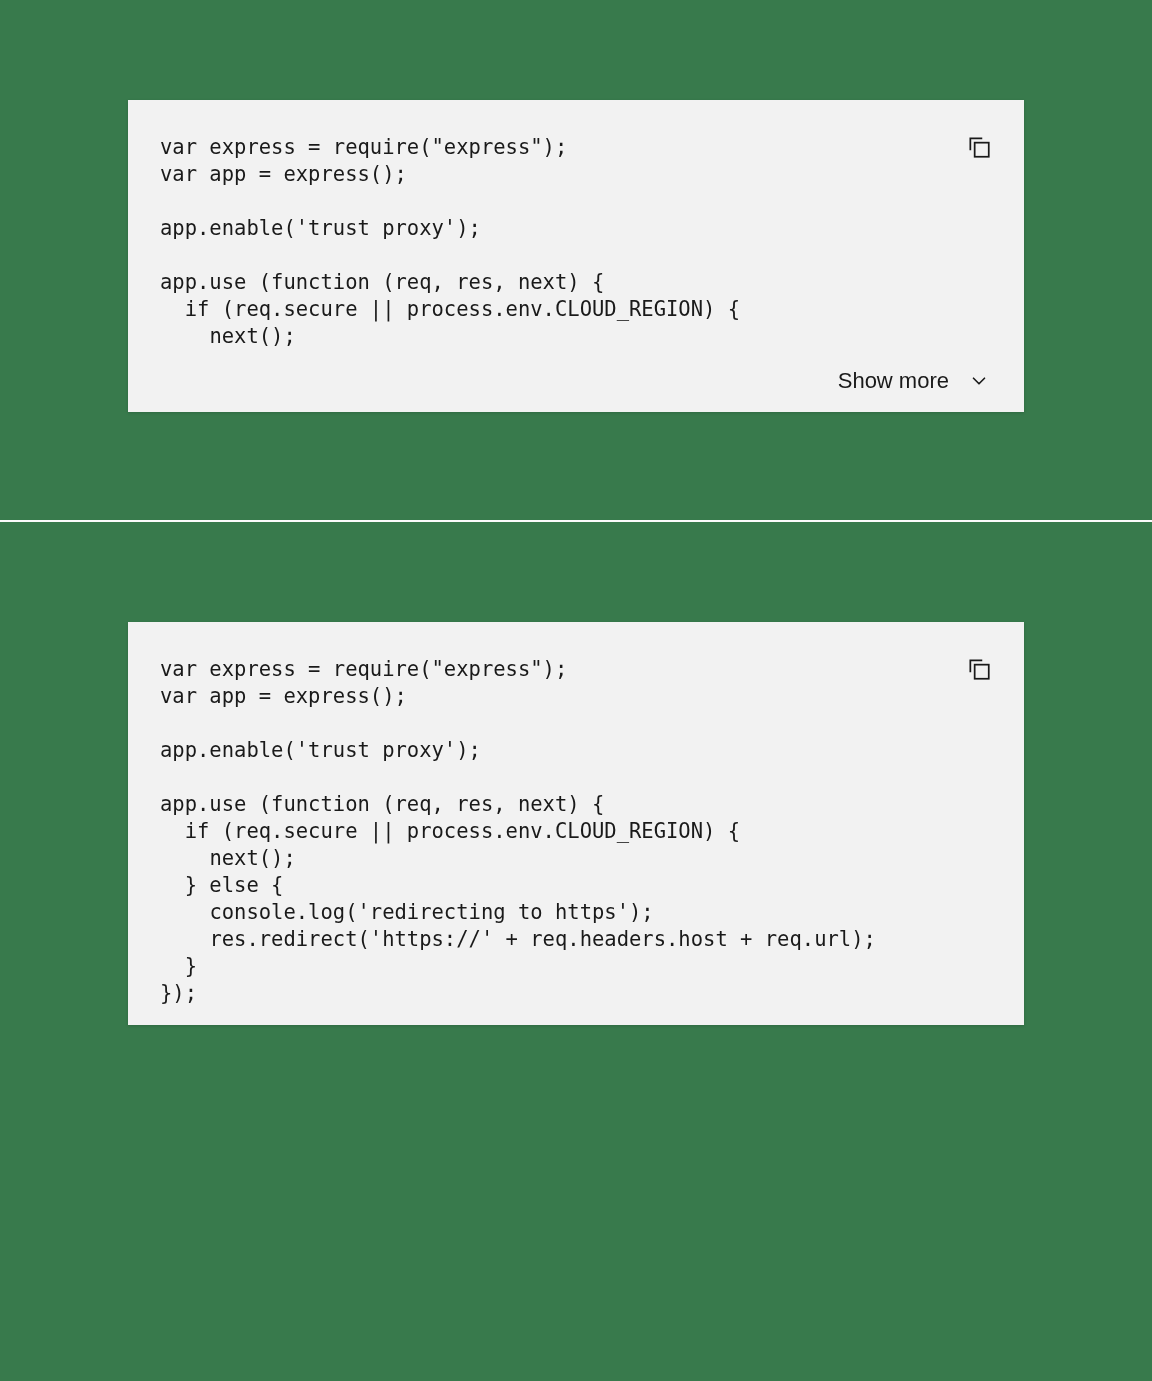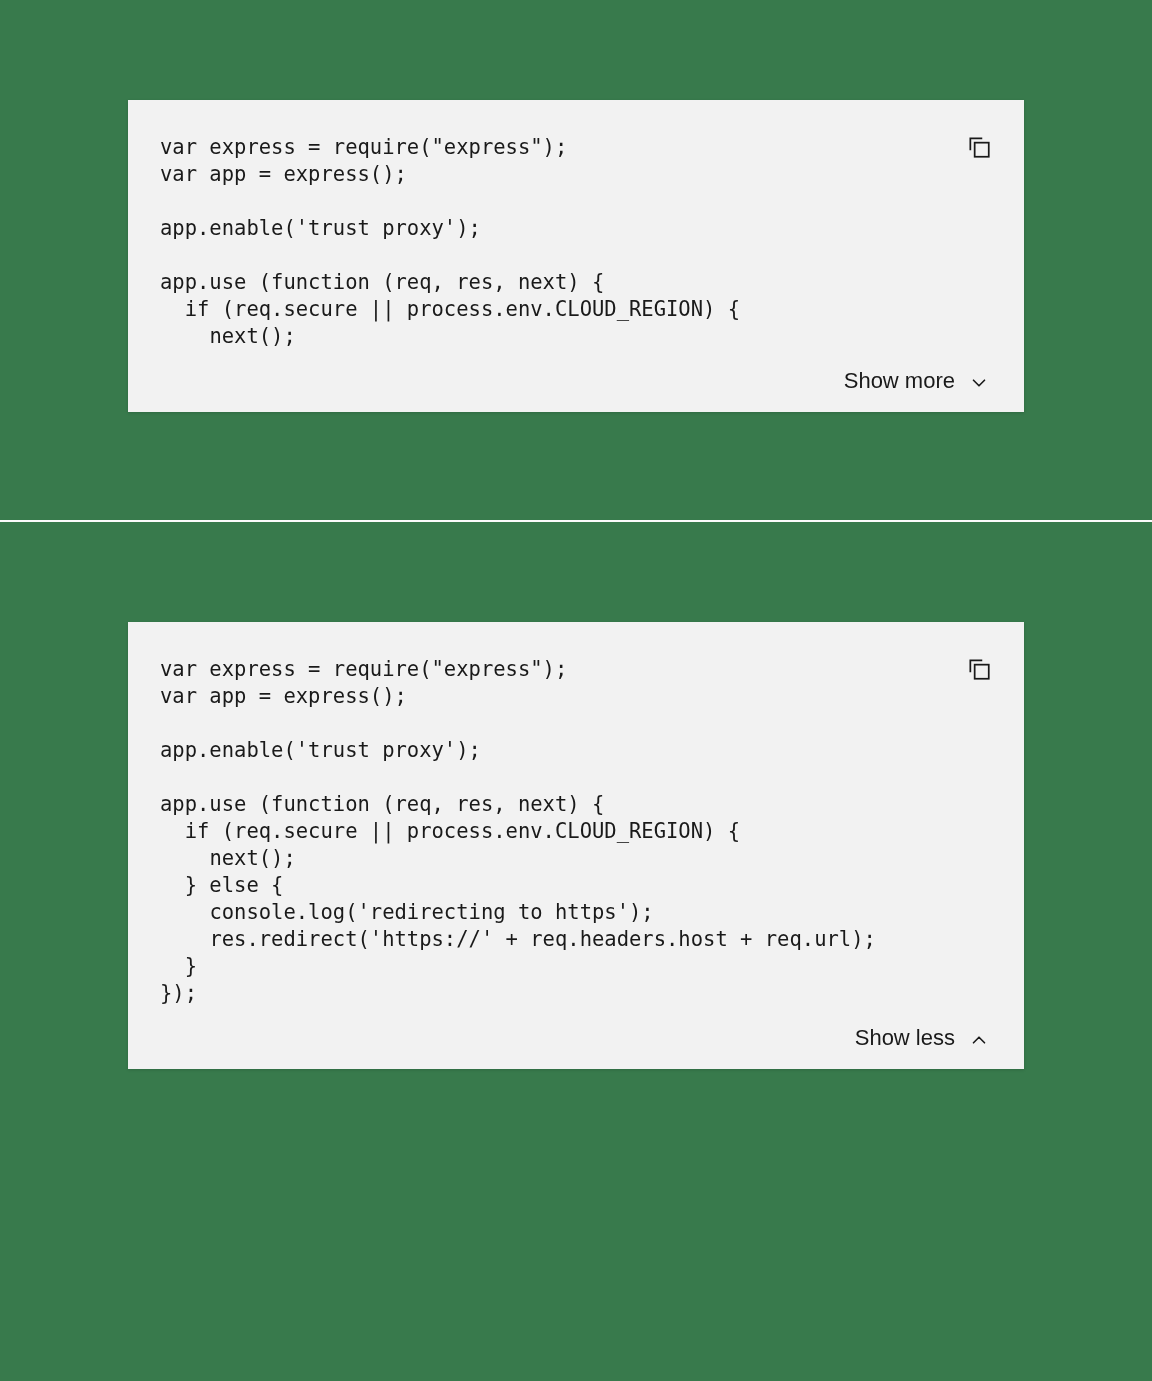--- a/index.html
+++ b/index.html
@@ -38,23 +38,23 @@
     font-size: 20.5px;
     line-height: 27px;
     color: #1a1a1a;
     white-space: pre-wrap;
     word-break: break-word;
     padding-right: 60px;
   }
   .toggle-row {
     display: flex;
     justify-content: flex-end;
-    align-items: flex-end;
+    align-items: center;
     margin-top: 18px;
-    gap: 13px;
+    gap: 19px;
     cursor: pointer;
     padding-right: 2px;
   }
   .toggle-label {
     font-size: 22px;
     color: #1a1a1a;
   }
   .chevron {
     display: inline-flex;
   }
@@ -107,22 +107,14 @@
 app.enable('trust proxy');
 
 app.use (function (req, res, next) {
   if (req.secure || process.env.CLOUD_REGION) {
     next();
   } else {
     console.log('redirecting to https');
     res.redirect('https://' + req.headers.host + req.url);
   }
 });</pre>
-    <div class="toggle-row">
-      <span class="toggle-label">Show less</span>
-      <span class="chevron">
-        <svg width="22" height="22" viewBox="0 0 24 24" fill="none" stroke="#1a1a1a" stroke-width="1.8" stroke-linecap="round" stroke-linejoin="round">
-          <polyline points="6 15 12 9 18 15"></polyline>
-        </svg>
-      </span>
-    </div>
   </div>
 </div>
 
 </body></html>

